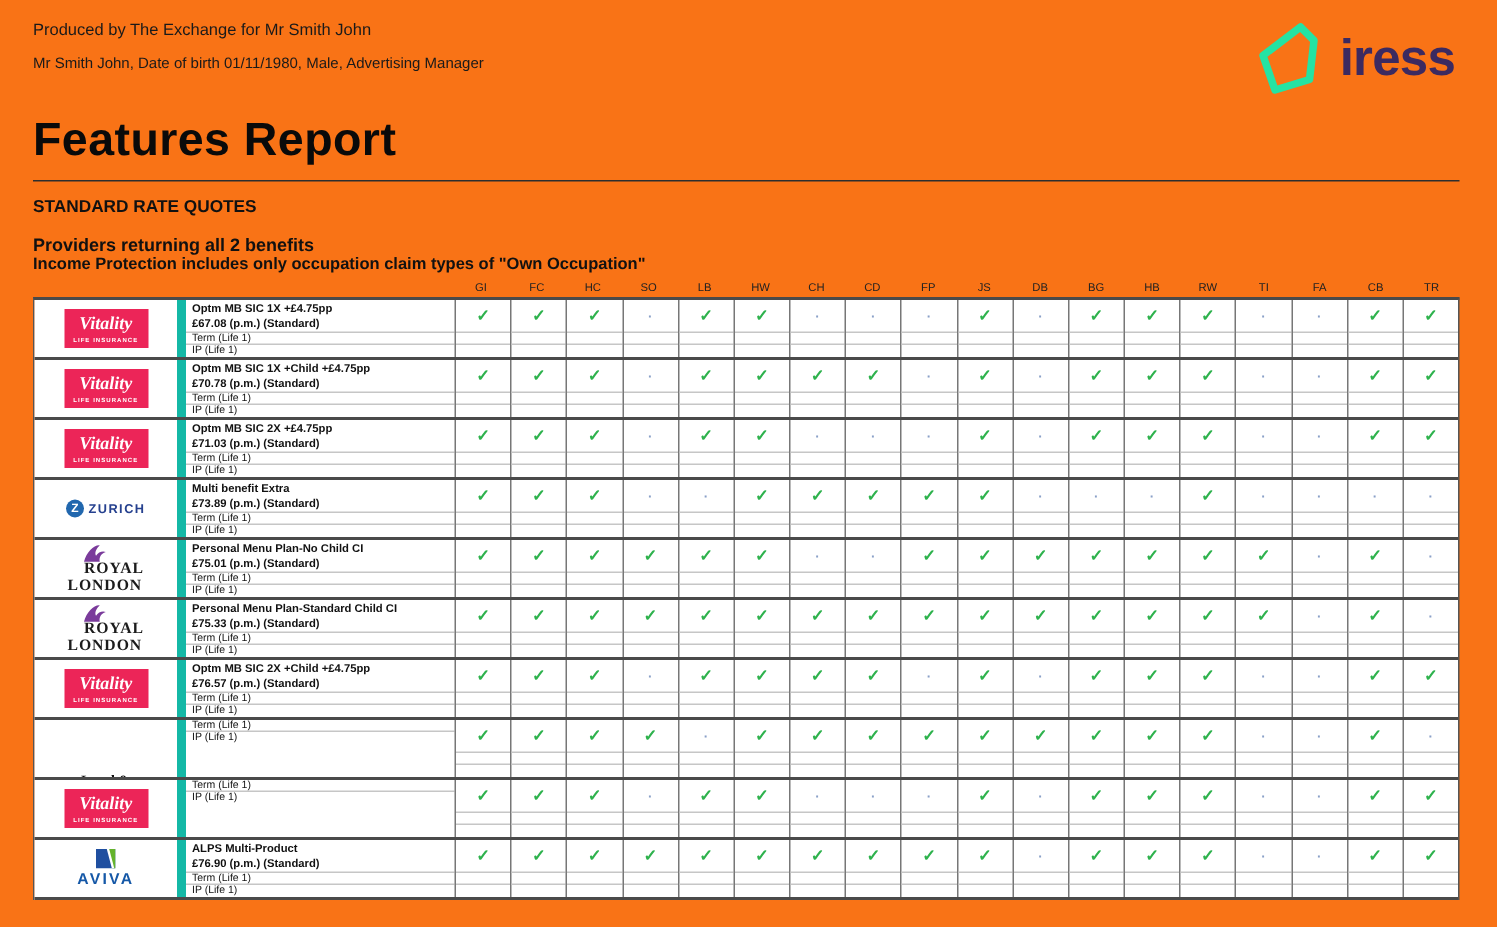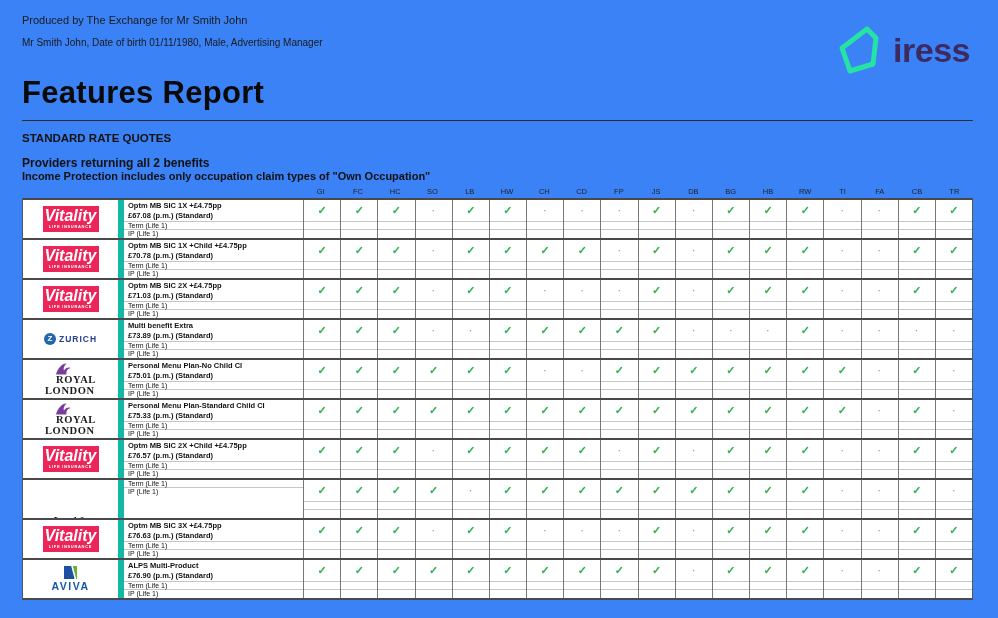--- a/index.html
+++ b/index.html
@@ -1,24 +1,24 @@
 <!DOCTYPE html>
 <html><head>
 <meta charset="utf-8">
 <style>
   * { margin:0; padding:0; box-sizing:border-box; }
   html,body { background:#ffffff; }
   body { font-family:"Liberation Sans", sans-serif; color:#111; }
-  .page { width:998px; height:618px; background:#3b82f6; position:relative; padding:14px 25px 0 22px; overflow:hidden; }
+  .page { width:998px; height:618px; background:#f97316; position:relative; padding:14px 25px 0 22px; overflow:hidden; }
 
   
   .top-header { display:flex; justify-content:space-between; align-items:flex-start; }
   .produced-line { font-size:11px; color:#1a1a1a; }
   .client-line { font-size:10px; color:#1a1a1a; margin-top:11px; }
-  .iress-logo { position:absolute; top:25px; right:28px; display:flex; align-items:center; gap:7px; }
+  .iress-logo { position:absolute; top:14px; right:28px; display:flex; align-items:center; gap:7px; }
   .iress-shape { display:block; }
   .iress-text { font-size:34px; font-weight:bold; color:#3C2A60; letter-spacing:-0.5px; line-height:1; }
 
   
   .page-title { font-size:31px; font-weight:900; letter-spacing:0.3px; color:#0a0a0a; margin-top:27px; }
   .title-rule { border:none; border-top:1.5px solid #2e2e2e; margin-top:9px; }
 
   .sec-heading { font-size:11.5px; font-weight:bold; margin-top:11px; }
   .sub-heading { font-size:12px; font-weight:bold; margin-top:12px; }
   .note-line { font-size:11px; font-weight:bold; margin-top:0; }
@@ -41,21 +41,21 @@
   .cell-grid { flex:1; display:grid; grid-template-columns:repeat(18,1fr); }
   .fcell { border-left:1px solid #777; display:flex; flex-direction:column; }
   .fmark { height:22px; border-bottom:1px solid #c6c6c6; display:flex; align-items:center; justify-content:center; }
   .fmark.check { color:#2eb24d; font-size:11px; font-weight:bold; }
   .fmark.dash { color:#8aa0c8; font-size:9px; font-weight:bold; }
   .fsub { height:8px; border-bottom:1px solid #c6c6c6; }
   .fsub2 { flex:1; }
 
   
   .logo-vitality { width:56px; background:#EC2558; color:#fff; text-align:center; padding:3px 2px 3px; }
-  .vit-script { font-family:Liberation Sans, sans-serif; font-style:italic; font-weight:bold; font-size:16px; line-height:13px; }
+  .vit-script { font-family:Liberation Serif, serif; font-style:italic; font-weight:bold; font-size:12px; line-height:13px; }
   .vit-sub { font-size:4px; letter-spacing:0.7px; margin-top:2px; font-weight:bold; }
 
   .logo-zurich { display:flex; align-items:center; gap:3px; }
   .z-circle { width:12px; height:12px; border-radius:50%; background:#2167AE; color:#fff; font-size:8px; font-weight:bold; display:flex; align-items:center; justify-content:center; line-height:1; }
   .z-text { color:#26418F; font-size:8.5px; font-weight:bold; letter-spacing:1px; }
 
   .logo-royal { display:flex; flex-direction:column; line-height:1; }
   .rl-bird { display:block; margin:0 auto 0 8px; }
   .rl-text { font-family:"Liberation Serif", serif; color:#1c1c1c; font-size:10.5px; letter-spacing:0.6px; font-weight:600; }
   .rl-l1 { padding-left:11px; }
@@ -996,24 +996,20 @@
           </div>
   </div>
         <div class="trow">
     <div class="cell-provider">
             <div class="logo-vitality">
     <div class="vit-script">Vitality</div>
     <div class="vit-sub">LIFE INSURANCE</div>
   </div>
           </div>
     <div class="cell-product">
-      <div class="psub-a">
-        <div class="pname">Optm MB SIC 3X +£4.75pp</div>
-        <div class="pprice">£76.63 (p.m.) (Standard)</div>
-      </div>
       <div class="psub-b">Term (Life 1)</div>
       <div class="psub-c">IP (Life 1)</div>
     </div>
     <div class="cell-grid">
             <div class="fcell">
               <div class="fmark check">✓</div>
               <div class="fsub"></div>
               <div class="fsub2"></div>
             </div>
             <div class="fcell">

